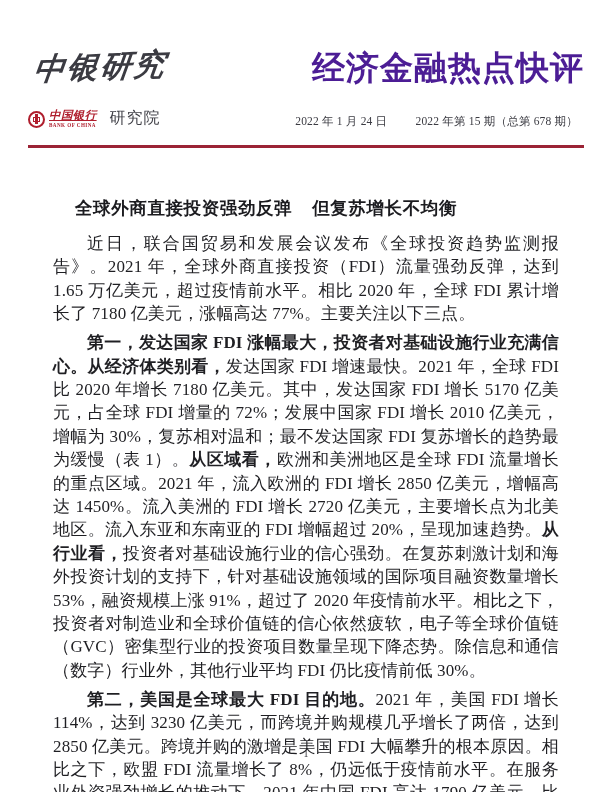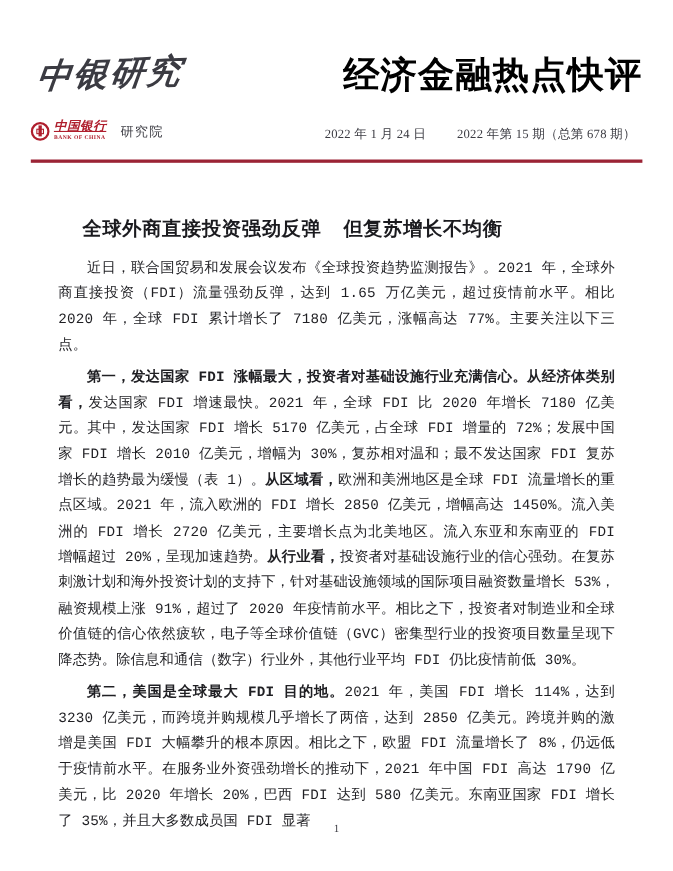--- a/index.html
+++ b/index.html
@@ -109,36 +109,36 @@
     font-size: 5.1px;
     font-weight: bold;
     color: #af1e2d;
     letter-spacing: 0.45px;
     margin-top: 1.5px;
     white-space: nowrap;
   }
   .institute {
     margin-left: 13px;
     font-family: "Liberation Serif", "DejaVu Serif", serif;
-    font-size: 12px;
+    font-size: 16px;
     color: #3f3f46;
     letter-spacing: 1px;
     white-space: nowrap;
     align-self: flex-end;
     padding-bottom: 1px;
   }
 
   .pub-title {
     position: absolute;
     right: 0;
     top: 2px;
     font-family: "Liberation Sans", "DejaVu Sans", sans-serif;
     font-size: 33px;
     font-weight: bold;
-    color: #000000;
+    color: #4c1d95;
     letter-spacing: 1px;
     white-space: nowrap;
     line-height: 1.1;
   }
   .issue-line {
     position: absolute;
     right: 6px;
     top: 66px;
     font-family: "Liberation Serif", "DejaVu Serif", serif;
     font-size: 11.5px;
@@ -179,22 +179,22 @@
   }
 
   .body {
     position: absolute;
     left: 53px;
     top: 232px;
     width: 506px;
   }
   p.para {
     margin: 0 0 5.5px 0;
-    font-family: Liberation Mono, monospace;
-    font-size: 13px;
+    font-family: Liberation Serif, serif;
+    font-size: 17px;
     line-height: 23.4px;
     text-align: justify;
     text-justify: inter-ideograph;
     text-indent: 2em;
     color: #1f1f23;
     letter-spacing: 0.15px;
   }
   p.para b {
     font-weight: bold;
   }

